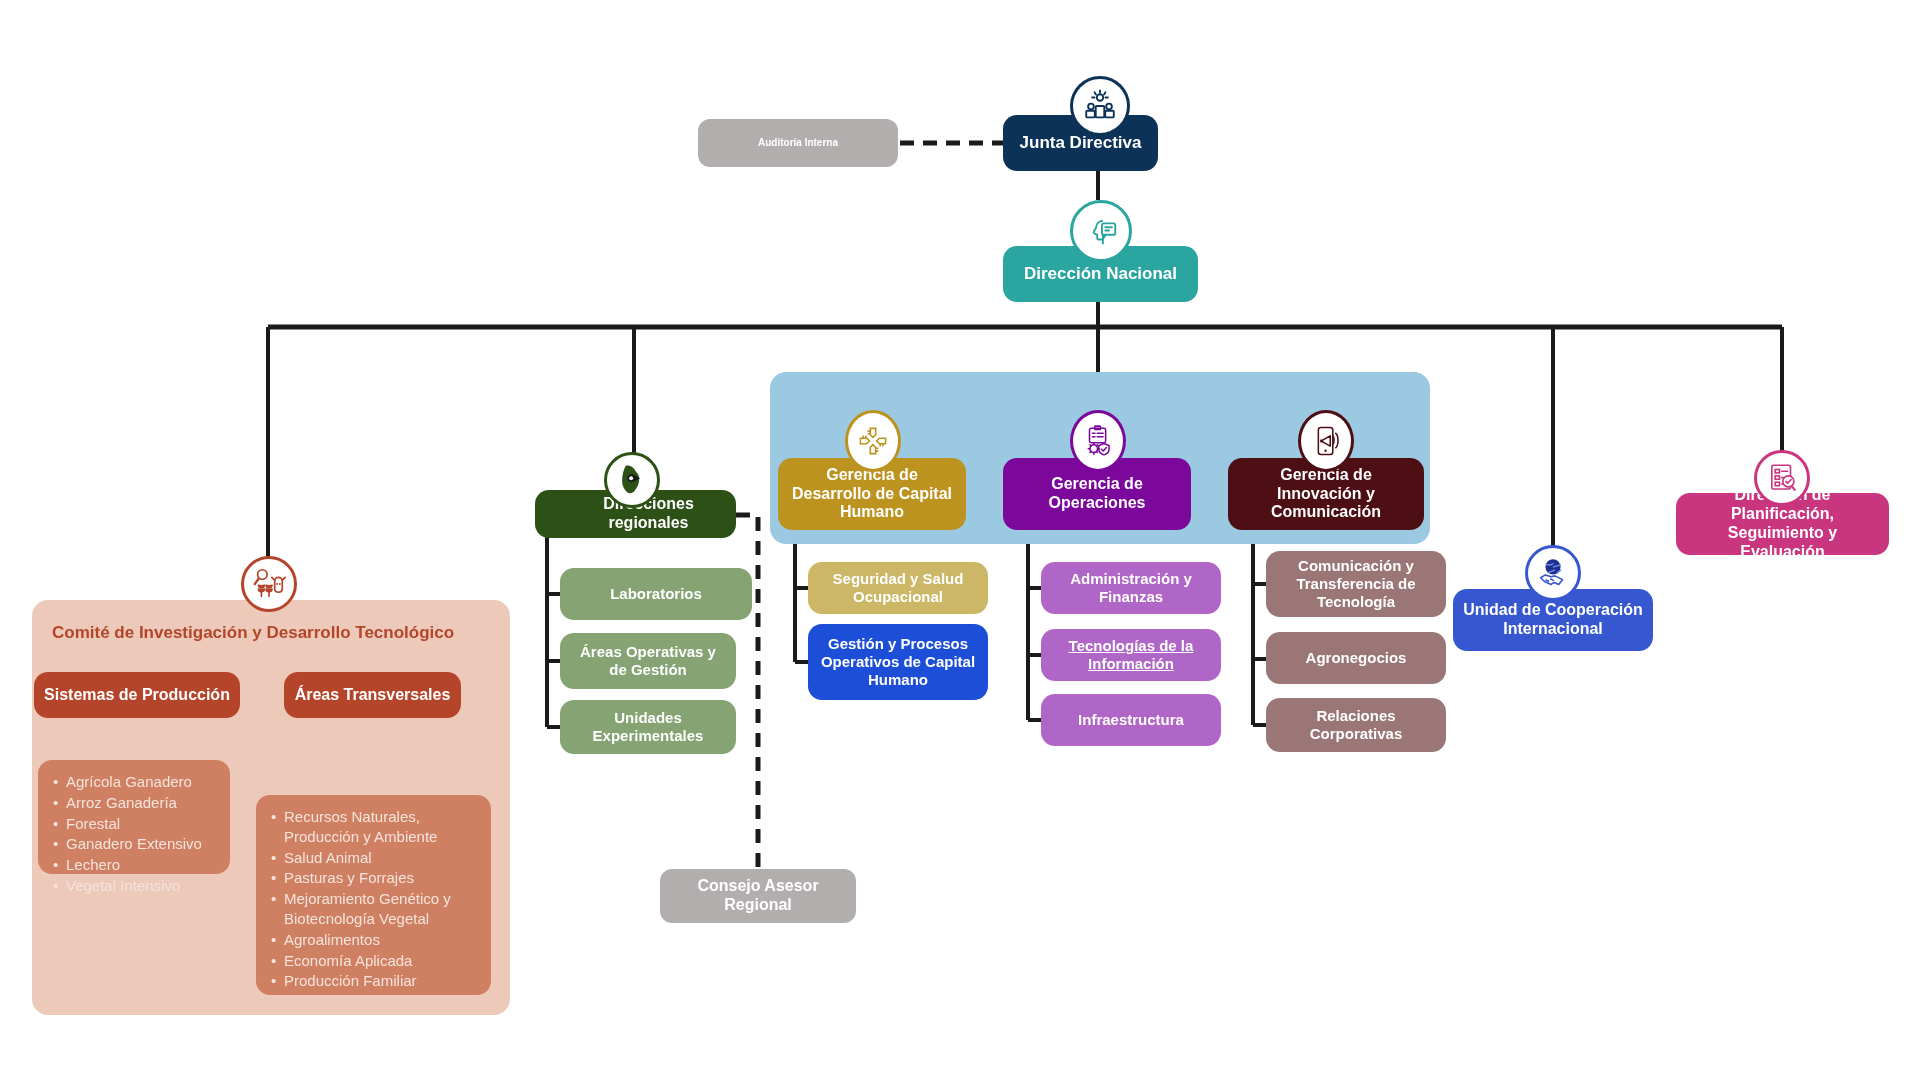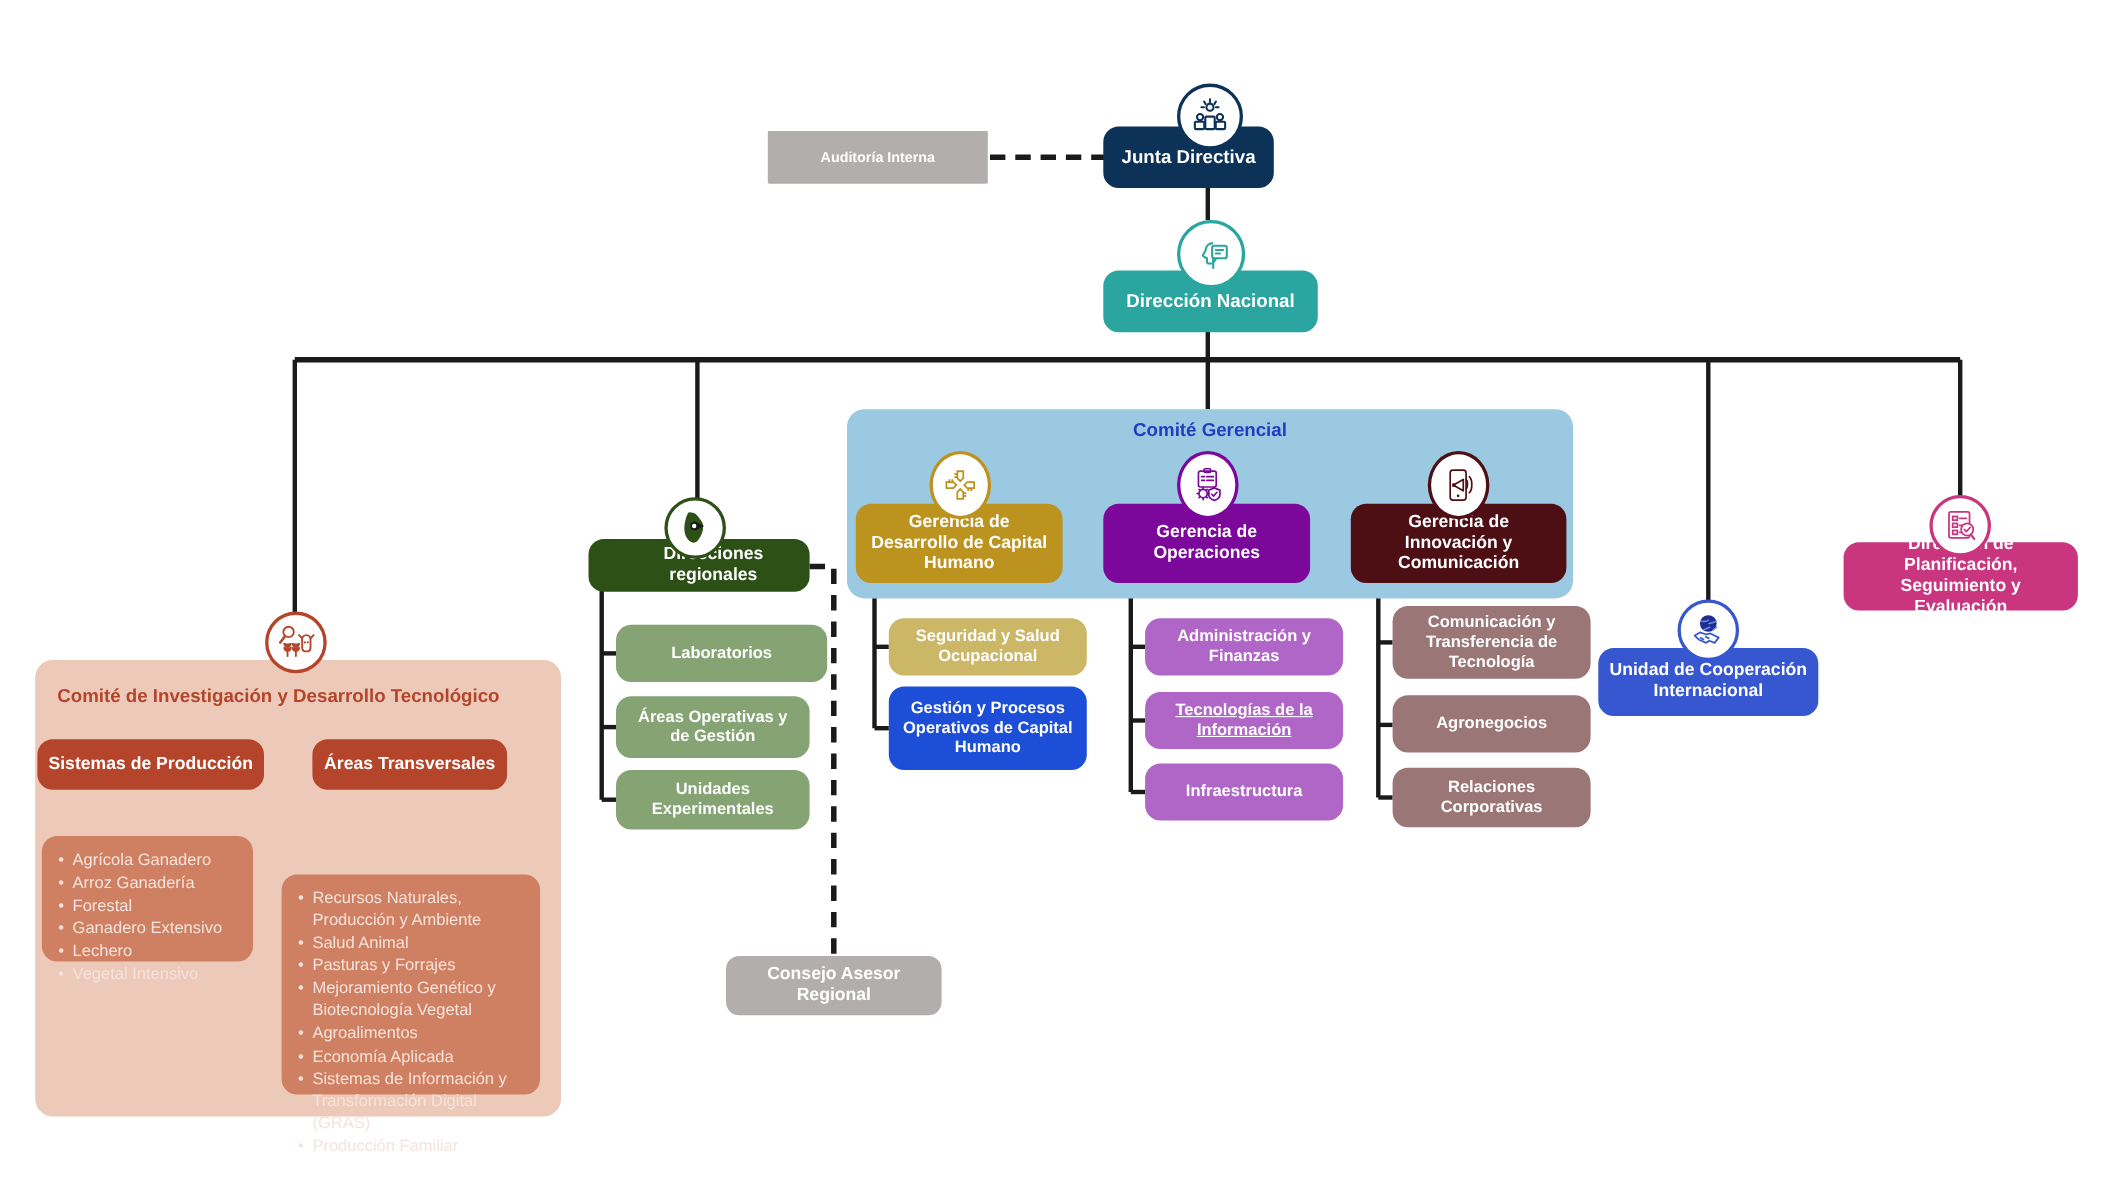--- a/index.html
+++ b/index.html
@@ -78,21 +78,21 @@
 
     <g stroke="#1a1a1a" stroke-width="5" fill="none" stroke-dasharray="14 10">
       <path d="M 736 515 L 758 515 L 758 870"></path>
     </g>
   </svg>
 
   <div class="panel" style="left:770px;top:372px;width:660px;height:172px;background:#9bc9e2;"></div>
 
   <div class="panel" style="left:32px;top:600px;width:478px;height:415px;background:#edc9b9;"></div>
 
-  <div class="node" style="left:698px;top:119px;width:200px;height:48px;background:#b3aeae;font-size:13px;border-radius:1px;">
+  <div class="node" style="left:698px;top:119px;width:200px;height:48px;background:#b3aeae;font-size:10px;border-radius:12px;">
     <span>Auditoría Interna</span>
   </div>
 
   <div class="node" style="left:1003px;top:115px;width:155px;height:56px;background:#0d3258;font-size:17px;">
     <span>Junta Directiva</span>
   </div>
   <div class="icon-badge" style="left:1070px;top:76px;width:60px;height:60px;border:3px solid #0d3258;">
     <svg width="38" height="38" viewBox="0 0 40 40" fill="none" stroke="#0d3258" stroke-width="2">
       <circle cx="20" cy="11" r="3.4"></circle>
       <path d="M20 3.5v2.6M14.3 5.6l1.4 2.2M25.7 5.6l-1.4 2.2M11.8 11h2.4M28.2 11h-2.4" stroke-linecap="round"></path>
@@ -109,23 +109,20 @@
   </div>
   <div class="icon-badge" style="left:1070px;top:200px;width:62px;height:62px;border:3px solid #2aa5a0;">
     <svg width="38" height="38" viewBox="0 0 40 40" fill="none" stroke="#2aa5a0" stroke-width="2">
       <path d="M22 34V29h-4c-1.3 0-2-.8-2-2v-3l-3-1.5c-.8-.5-.9-1.2-.5-2l2.3-4.2C15 12 18 9.5 22 9.5" stroke-linejoin="round"></path>
       <rect x="21" y="12" width="14" height="12" rx="2"></rect>
       <path d="M24.5 16h7M24.5 19.5h4" stroke-linecap="round"></path>
       <path d="M25 24l-3 4.5V24" stroke-linejoin="round"></path>
     </svg>
   </div>
 
-  <div class="cg-title" style="left:770px;top:381px;width:660px;">
-    <span>Comité Gerencial</span>
-  </div>
 
   <div class="node" style="left:778px;top:458px;width:188px;height:72px;background:#bd9320;font-size:16px;">
     <span>Gerencia de Desarrollo de Capital Humano</span>
   </div>
   <div class="icon-badge" style="left:845px;top:410px;width:56px;height:62px;border:3px solid #bd9320;border-radius:50%;">
     <svg width="36" height="36" viewBox="0 0 40 40" fill="none" stroke="#bd9320" stroke-width="1.8">
       <path d="M6 17h7l3 3-3 3H6z"></path>
         <path d="M9 17v-3M12 17v-3"></path>
       <path d="M34 23h-7l-3-3 3-3h7z"></path>
         <path d="M31 23v3M28 23v3"></path>
@@ -256,21 +253,20 @@
   </div>
 
   <div class="bullets" style="left:256px;top:795px;width:235px;height:200px;background:#d08062;">
     <ul>
         <li>Recursos Naturales, Producción y Ambiente</li>
         <li>Salud Animal</li>
         <li>Pasturas y Forrajes</li>
         <li>Mejoramiento Genético y Biotecnología Vegetal</li>
         <li>Agroalimentos</li>
         <li>Economía Aplicada</li>
-        <li>Sistemas de Información y Transformación Digital (GRAS)</li>
         <li>Producción Familiar</li>
       </ul>
   </div>
 
   <div class="node" style="left:1453px;top:589px;width:200px;height:62px;background:#3757d0;font-size:16px;">
     <span>Unidad de Cooperación Internacional</span>
   </div>
   <div class="icon-badge" style="left:1525px;top:545px;width:56px;height:56px;border:3px solid #3757d0;">
     <svg width="38" height="38" viewBox="0 0 40 40" fill="none">
       <circle cx="20" cy="13.5" r="8" fill="#1f2f8f"></circle>

